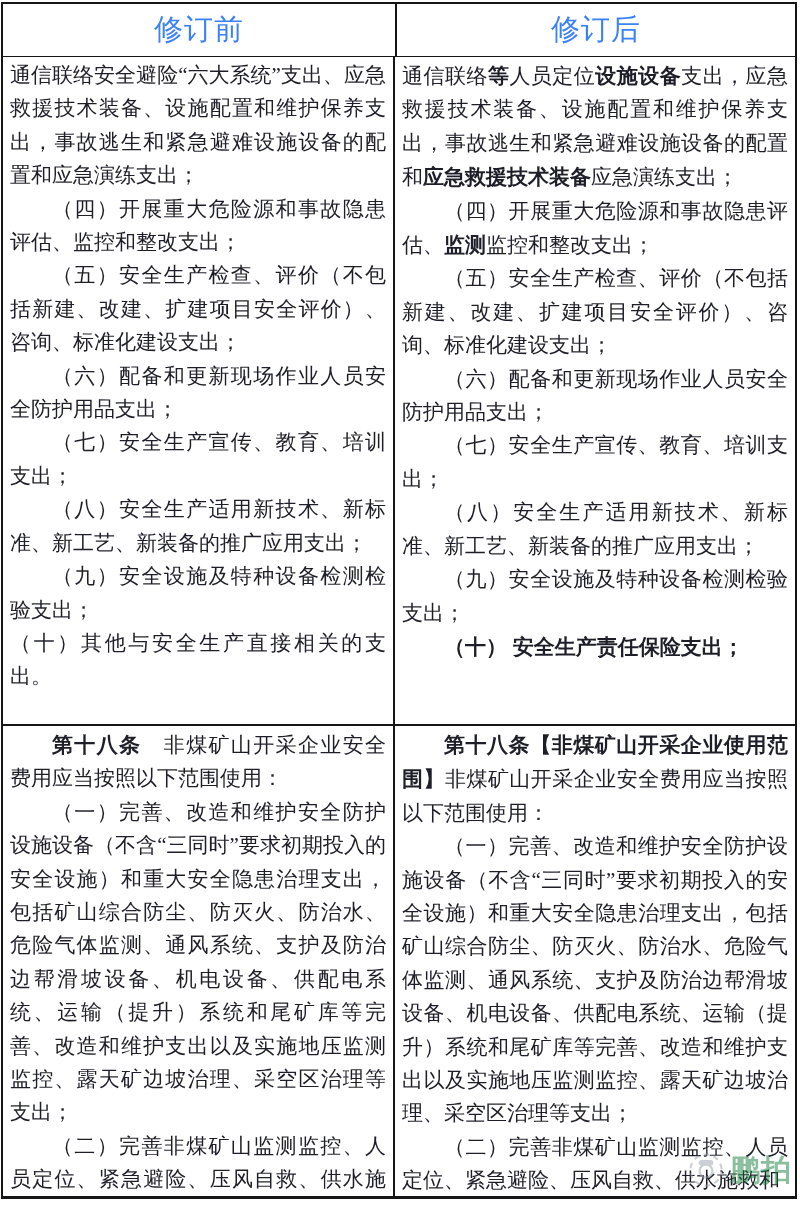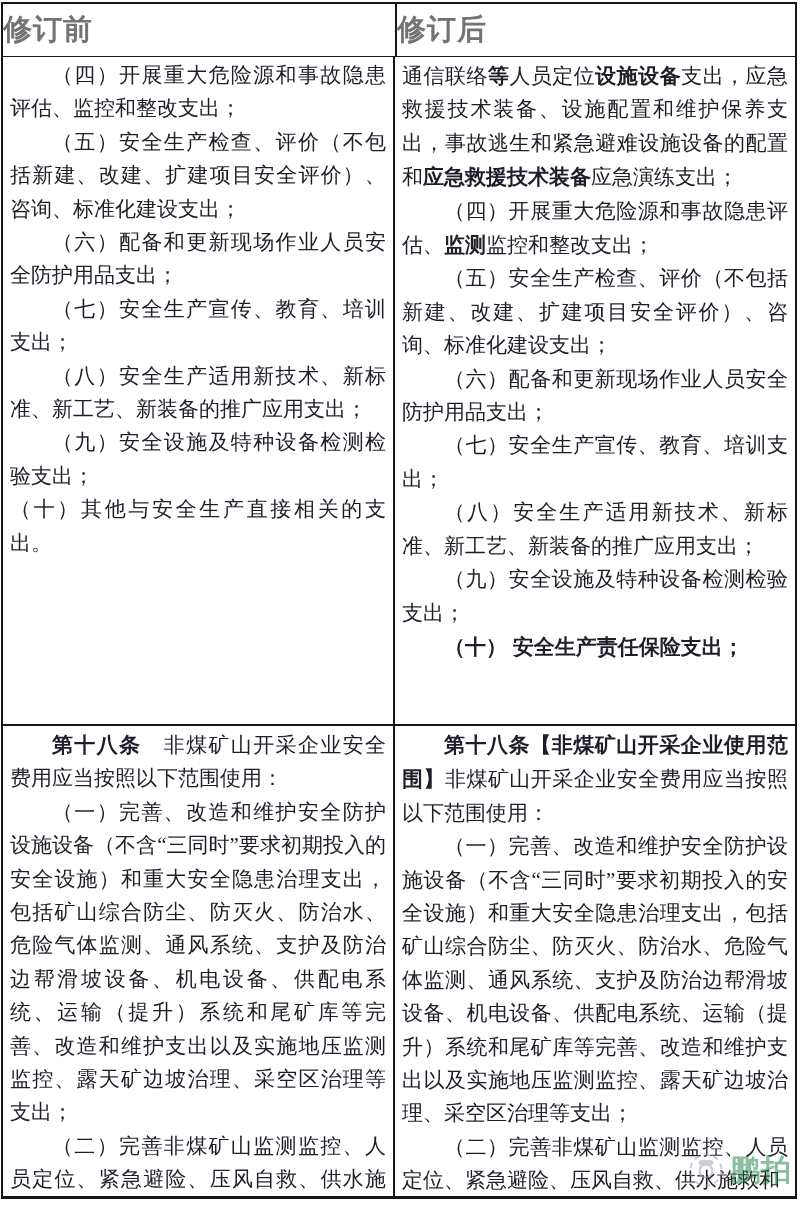--- a/index.html
+++ b/index.html
@@ -18,24 +18,24 @@
     border:2px solid #161616;
     border-bottom-width:3px;
     display:flex;flex-direction:column;
     background:#ffffff;
   }
   .hrow{
     display:flex;flex:0 0 52px;
     border-bottom:1px solid #161616;
   }
   .hcell{
-    display:flex;align-items:center;justify-content:flex-start;
+    display:flex;align-items:center;justify-content:center;
     font-family:"Liberation Sans","DejaVu Sans",sans-serif;
-    font-weight:700;font-size:29px;letter-spacing:1px;
-    color:#737373;
+    font-weight:400;font-size:29px;letter-spacing:1px;
+    color:#3b82f6;
   }
   .hl-col{flex:0 0 392px;border-right:2px solid #161616;}
   .hr-col{flex:1;}
   .brow{display:flex;overflow:hidden;}
   .row1{flex:0 0 667px;border-bottom:2px solid #161616;}
   .row2{flex:1;}
   .cell{
     box-sizing:border-box;
     padding:2px 7px 0 7px;
     overflow:hidden;
@@ -79,20 +79,21 @@
       <div class="hcell hl-col">
         <span>修订前</span>
       </div>
       <div class="hcell hr-col">
         <span>修订后</span>
       </div>
     </div>
 
     <div class="brow row1">
       <div class="cell cl">
+          <p class="para"><span>通信联络安全避险“六大系统”支出、应急救援技术装备、设施配置和维护保养支出，事故逃生和紧急避难设施设备的配置和应急演练支出；</span></p>
           <p class="para ind"><span>（四）开展重大危险源和事故隐患评估、监控和整改支出；</span></p>
           <p class="para ind"><span>（五）安全生产检查、评价（不包括新建、改建、扩建项目安全评价）、咨询、标准化建设支出；</span></p>
           <p class="para ind"><span>（六）配备和更新现场作业人员安全防护用品支出；</span></p>
           <p class="para ind"><span>（七）安全生产宣传、教育、培训支出；</span></p>
           <p class="para ind"><span>（八）安全生产适用新技术、新标准、新工艺、新装备的推广应用支出；</span></p>
           <p class="para ind"><span>（九）安全设施及特种设备检测检验支出；</span></p>
           <p class="para"><span>（十）其他与安全生产直接相关的支出。</span></p>
         </div>
       <div class="cell cr">
           <p class="para"><span>通信联络</span><span class="b">等</span><span>人员定位</span><span class="b">设施设备</span><span>支出，应急救援技术装备、设施配置和维护保养支出，事故逃生和紧急避难设施设备的配置和</span><span class="b">应急救援技术装备</span><span>应急演练支出；</span></p>

